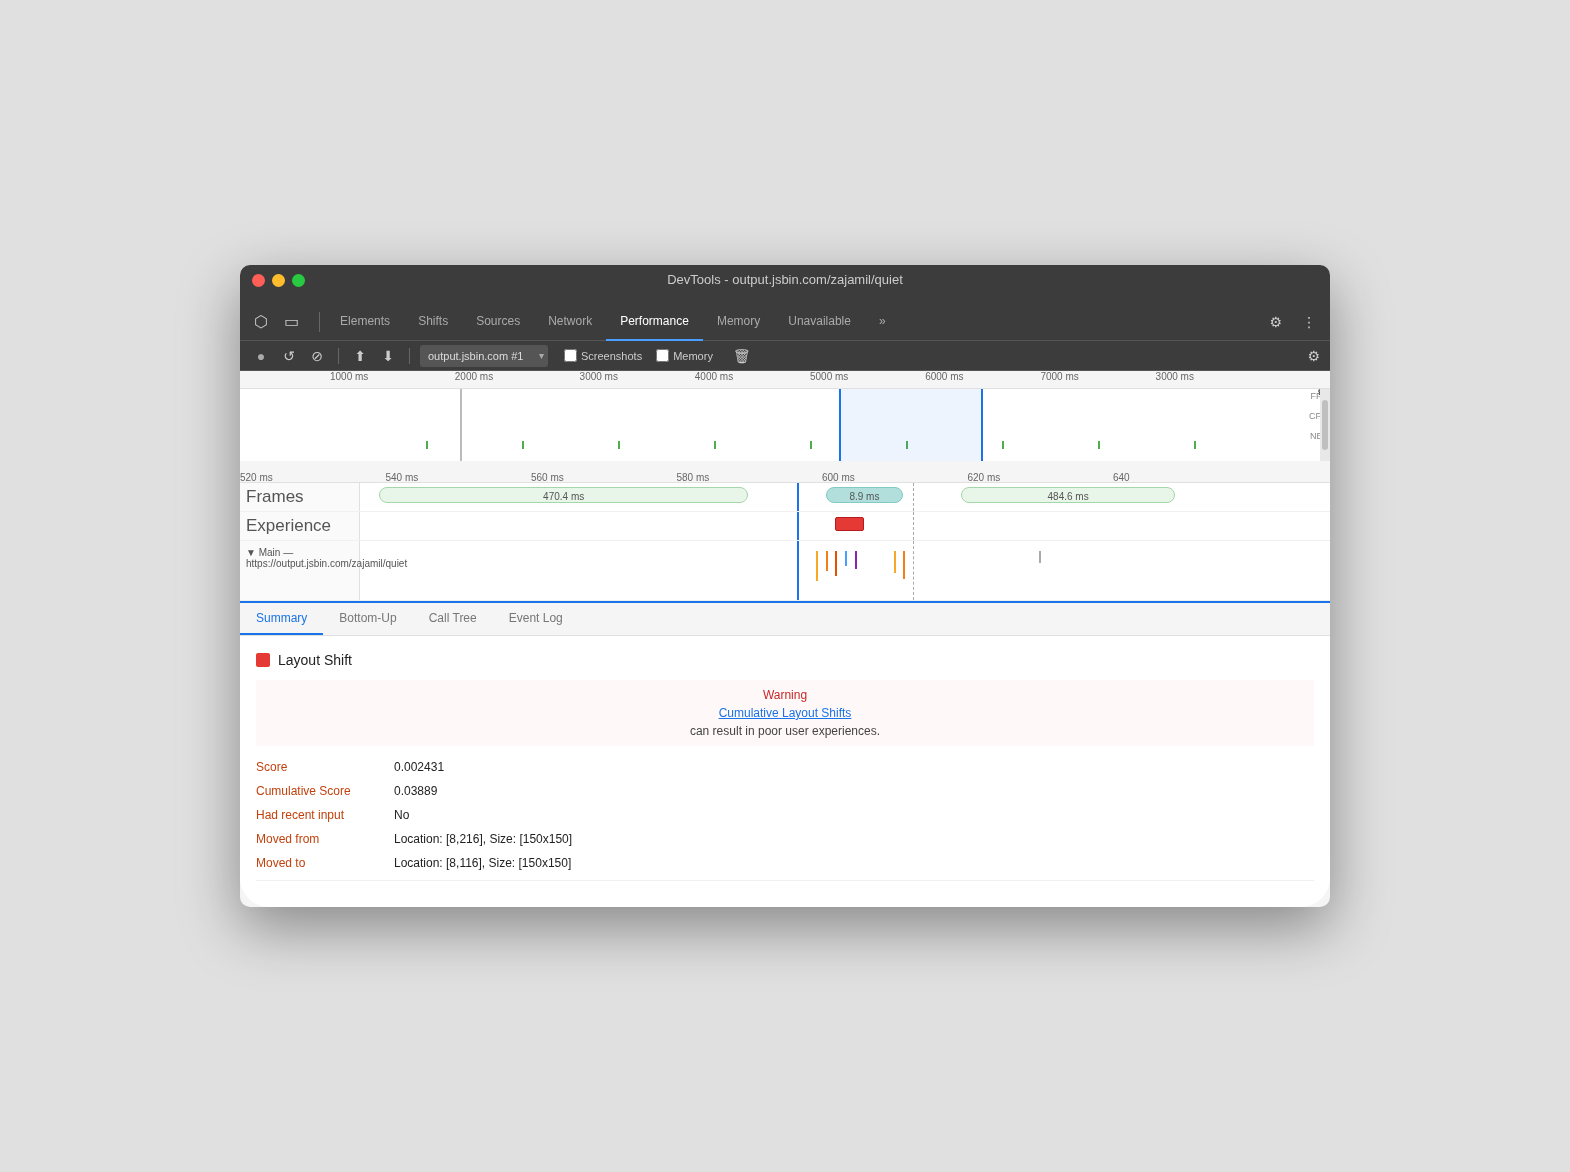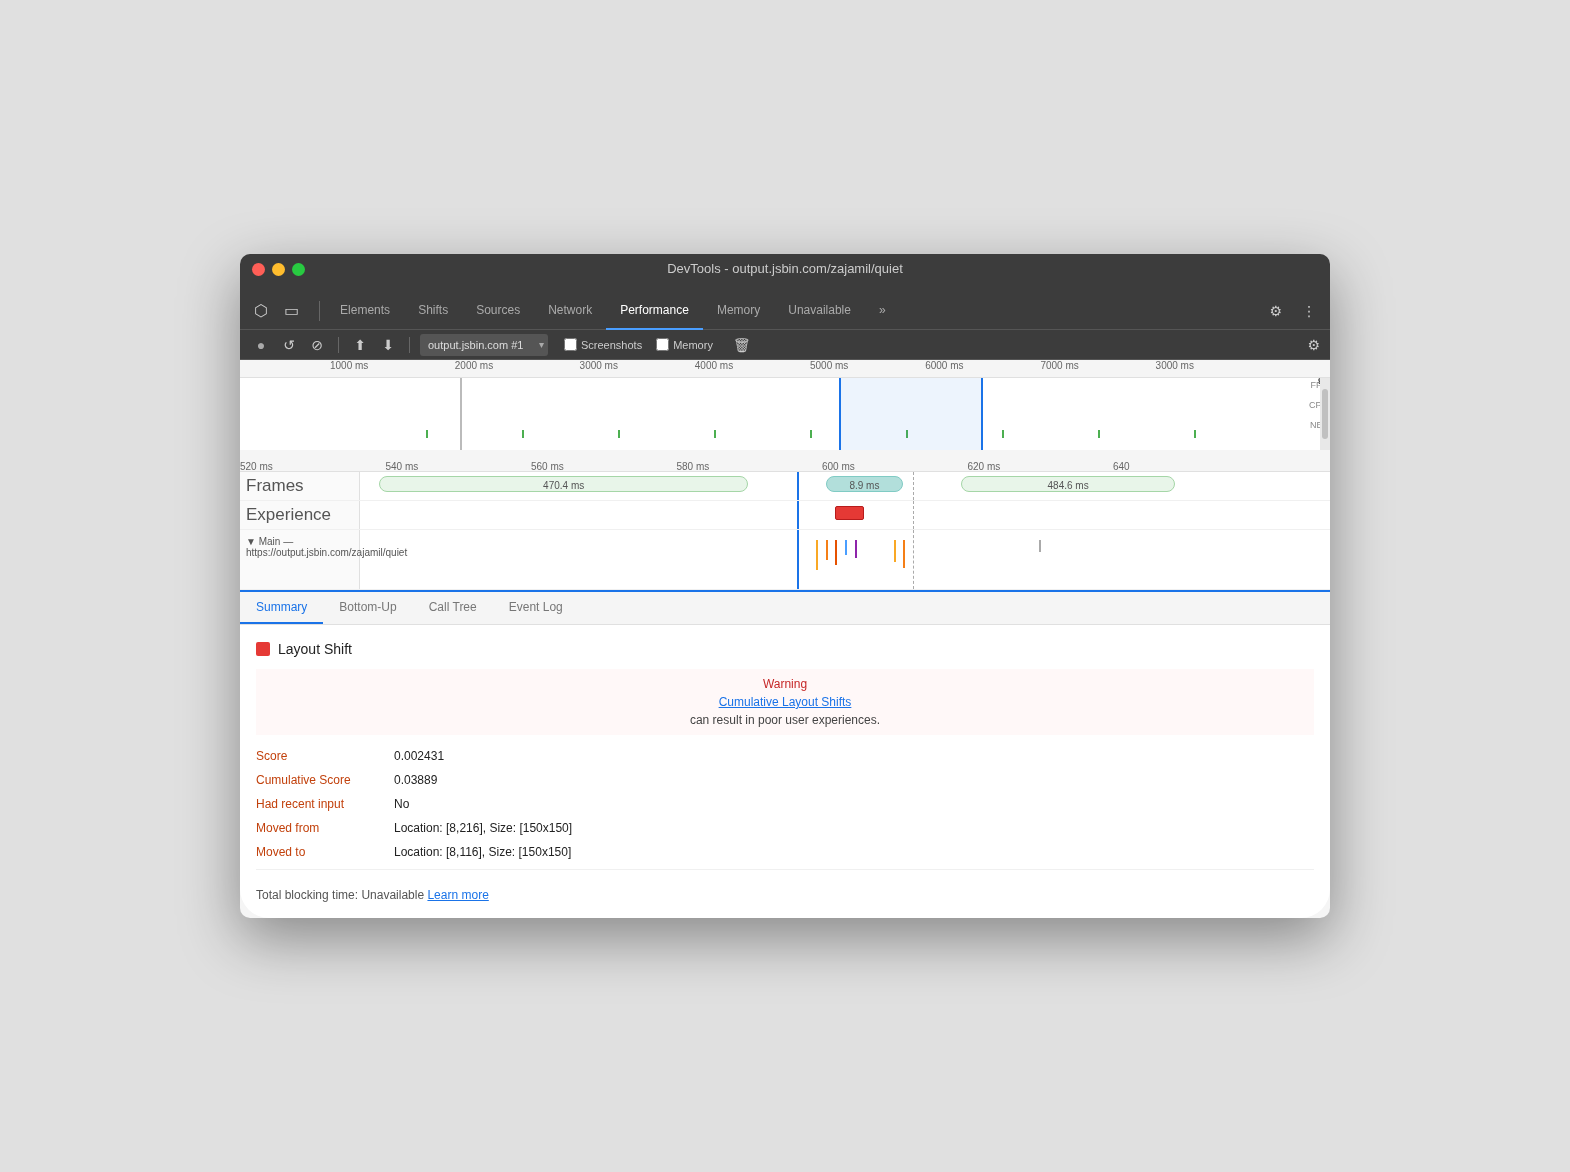--- a/index.html
+++ b/index.html
@@ -581,20 +581,16 @@
         <span class="info-value">Location: [8,216], Size: [150x150]</span>
       </div>
 
       <div class="info-row">
         <span class="info-label">Moved to</span>
         <span class="info-value">Location: [8,116], Size: [150x150]</span>
       </div>
 
       <div class="divider"></div>
 
-      <div class="total-blocking">
-        <span>Total blocking time: Unavailable</span>
-        <span class="learn-more-link">Learn more</span>
-      </div>
     </div>
   </div>
 
 </div>
 
 </body></html>

